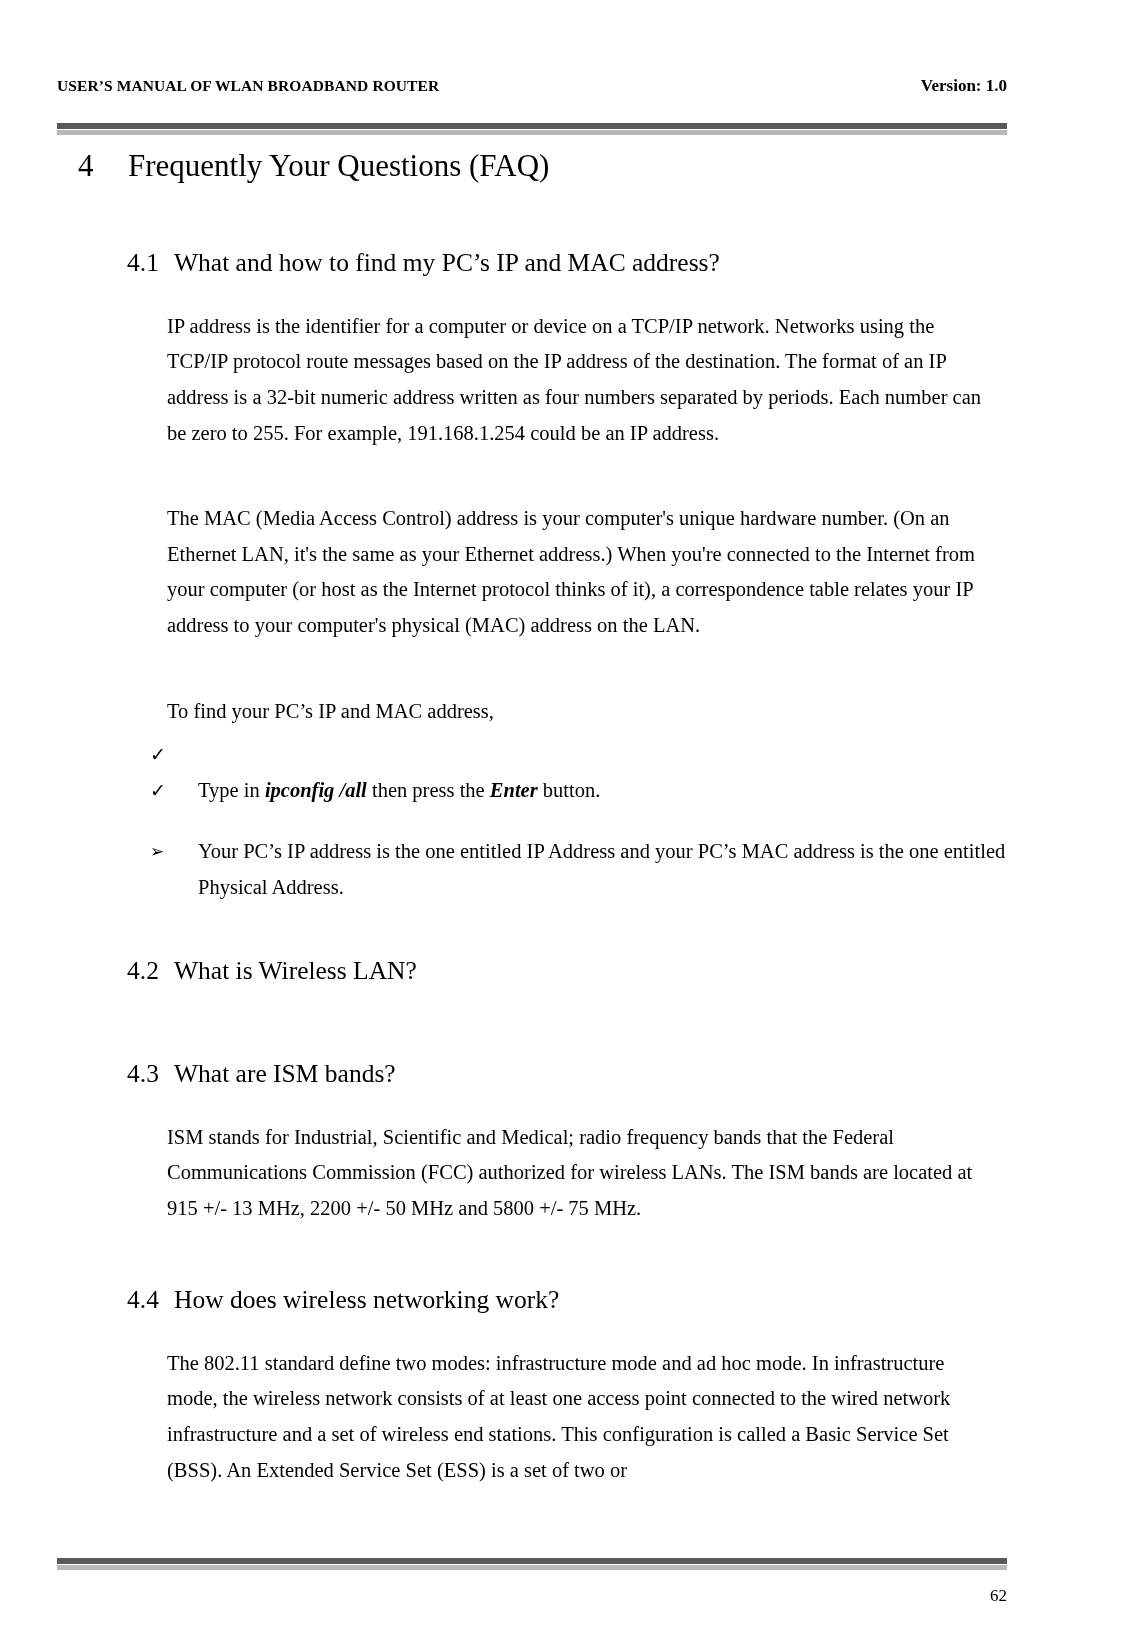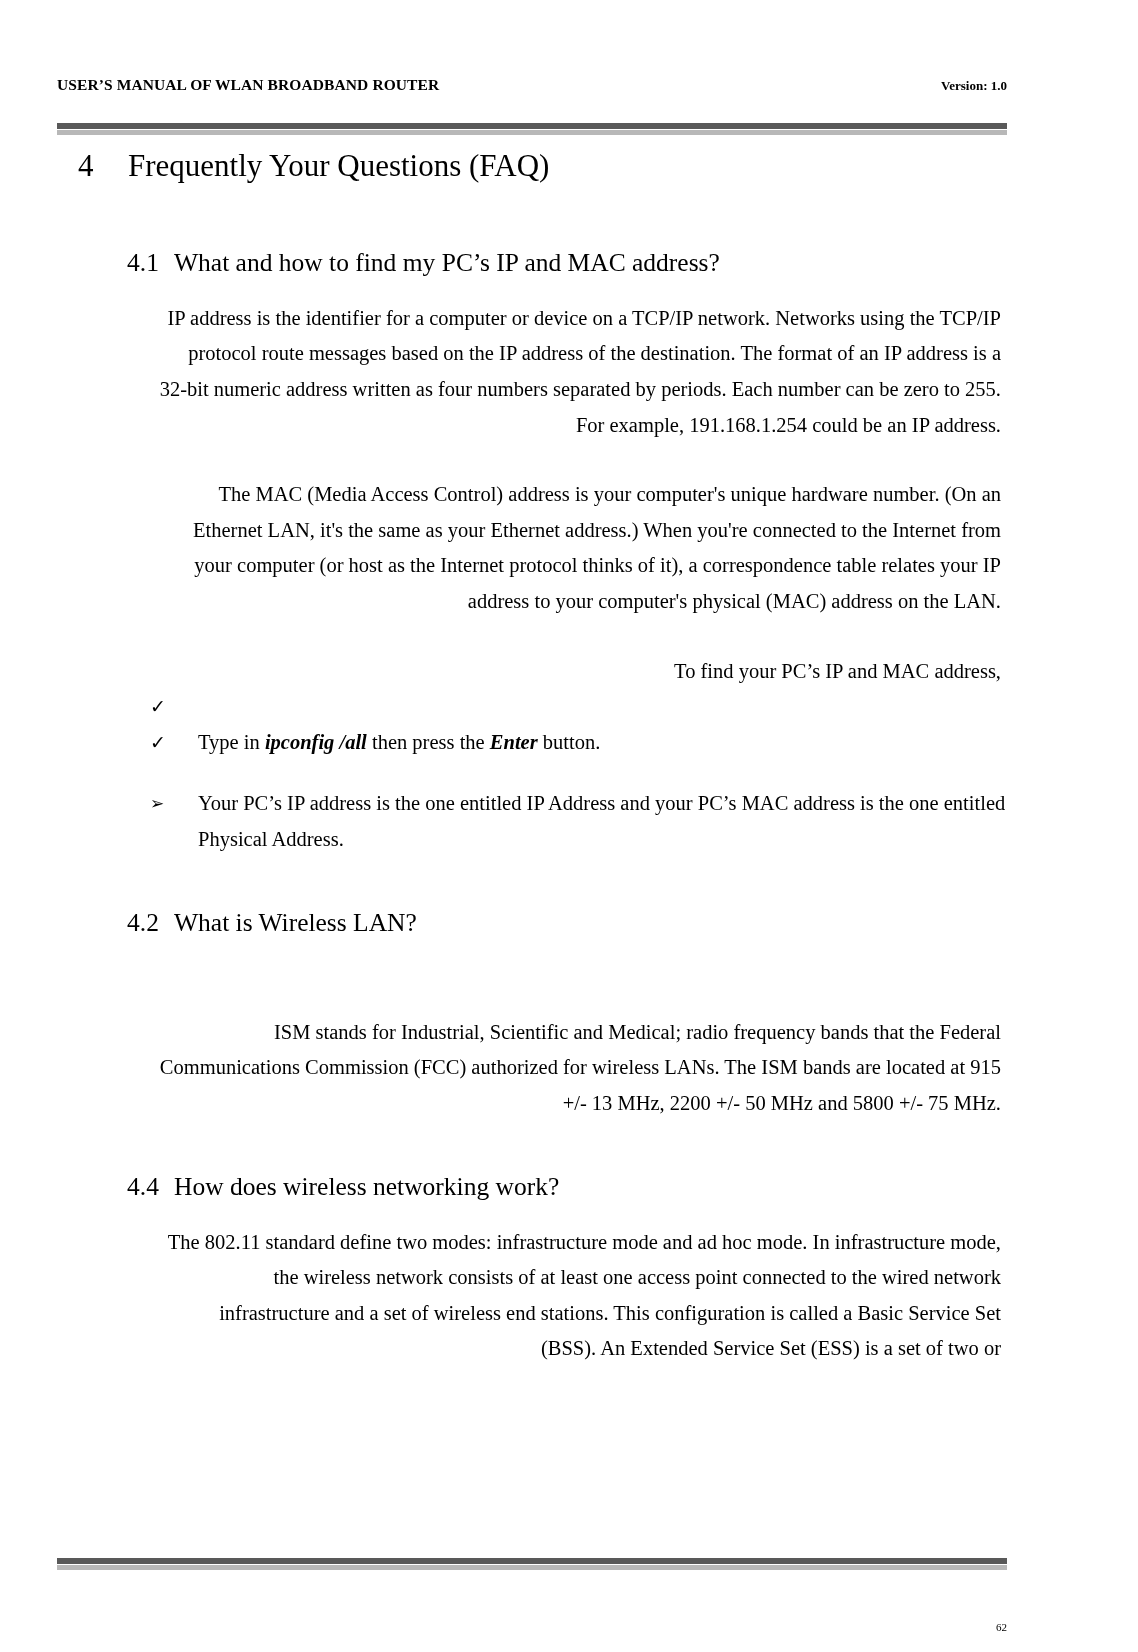--- a/index.html
+++ b/index.html
@@ -34,21 +34,21 @@
     justify-content: space-between;
     align-items: baseline;
   }
   .hdr-left {
     font-size: 15.5px;
     font-weight: bold;
     letter-spacing: 0.1px;
     white-space: nowrap;
   }
   .hdr-right {
-    font-size: 13px;
+    font-size: 17px;
     font-weight: bold;
     white-space: nowrap;
   }
 
   
   .rule-top {
     position: absolute;
     left: 57px;
     top: 123px;
     width: 950px;
@@ -77,22 +77,21 @@
   .rule-bot .bar-light {
     height: 5px;
     background: #b8b8b8;
     margin-top: 1px;
   }
 
   .pagenum {
     position: absolute;
     right: 131px;
     top: 1586px;
-    font-size: 11px;
-    margin-top: 35px;
+    font-size: 17px;
   }
 
   
   .content {
     position: absolute;
     left: 0;
     top: 147px;
     width: 1138px;
   }
 
@@ -116,25 +115,25 @@
     font-weight: normal;
     line-height: 1.3;
     display: flex;
   }
   h2.section .num {
     flex: 0 0 47px;
     width: 47px;
   }
 
   p.body {
-    margin: 0;
+    margin: 8px;
     padding: 0 137px 0 159px;
     font-size: 20.5px;
     line-height: 35.6px;
-    text-align: right;
+    text-align: left;
   }
 
   .gap-14 { height: 14px; }
   .gap-26 { height: 26px; }
   .gap-34 { height: 34px; }
   .gap-40 { height: 40px; }
   .gap-52 { height: 52px; }
 
   ul.bullets {
     margin: 0;
@@ -219,20 +218,24 @@
     <div class="gap-40"></div>
 
     <h2 class="section">
       <span class="num">4.2</span>
       <span>What is Wireless LAN?</span>
     </h2>
     <div class="gap-14"></div>
 
     <div class="gap-40"></div>
 
+    <h2 class="section">
+      <span class="num">4.3</span>
+      <span>What are ISM bands?</span>
+    </h2>
     <div class="gap-14"></div>
     <p class="body">ISM stands for Industrial, Scientific and Medical; radio frequency bands that the Federal Communications Commission (FCC) authorized for wireless LANs. The ISM bands are located at 915 +/- 13 MHz, 2200 +/- 50 MHz and 5800 +/- 75 MHz.</p>
 
     <div class="gap-40"></div>
 
     <h2 class="section">
       <span class="num">4.4</span>
       <span>How does wireless networking work?</span>
     </h2>
     <div class="gap-14"></div>

